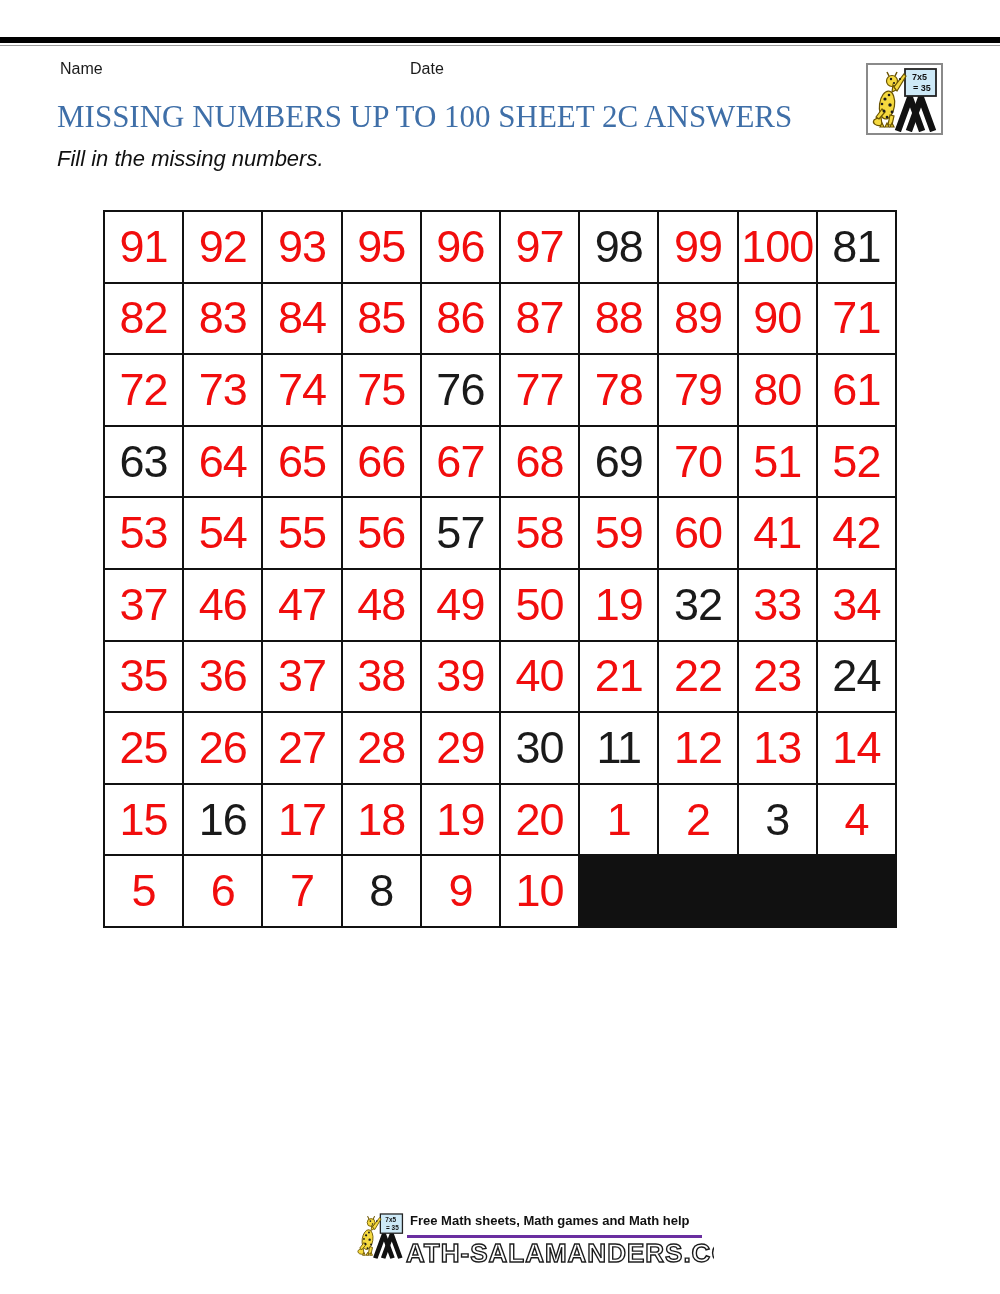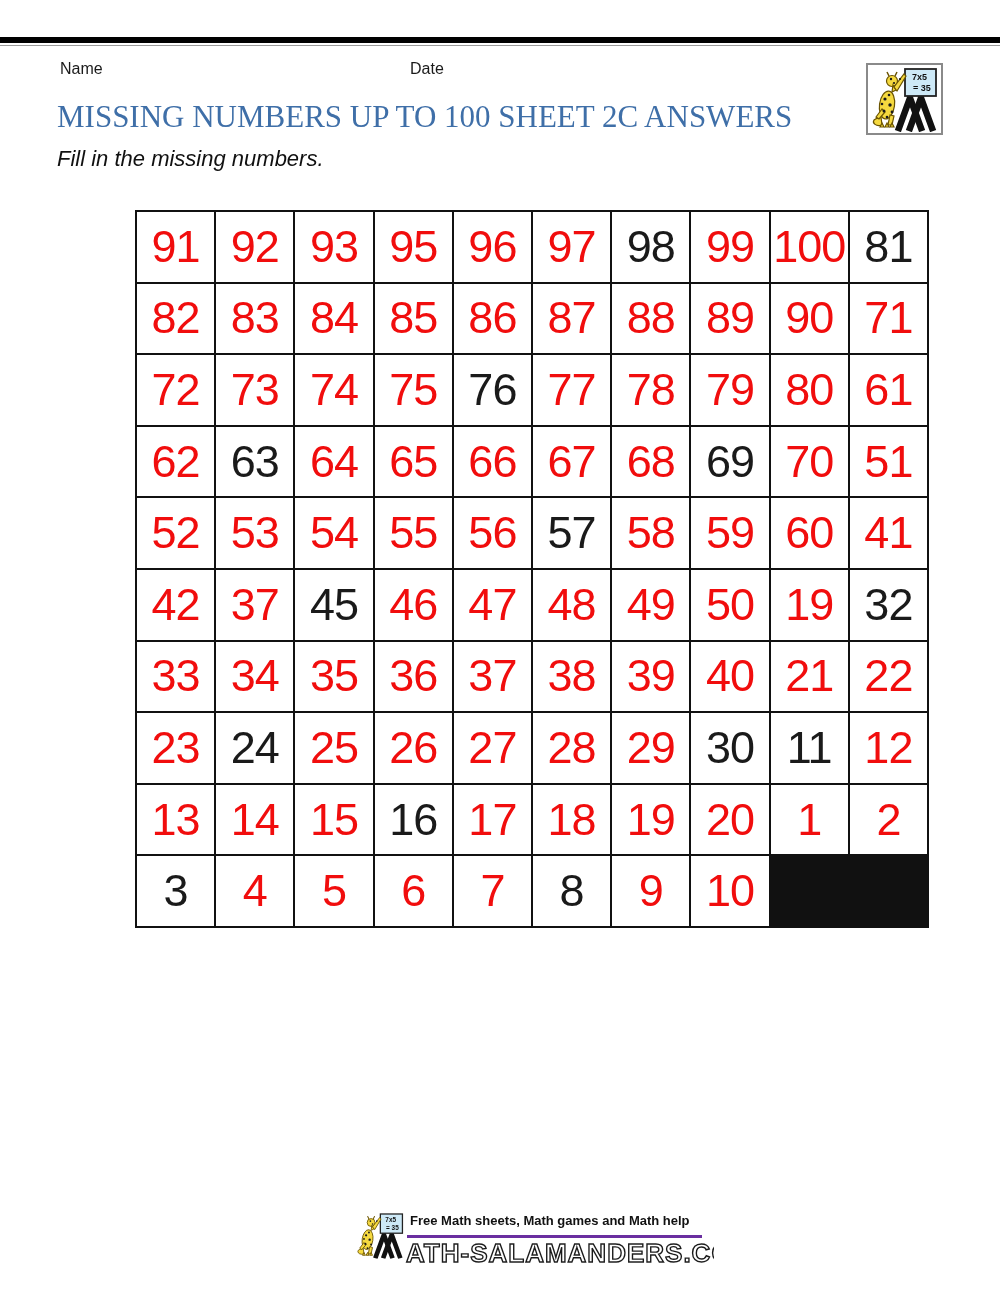--- a/index.html
+++ b/index.html
@@ -40,21 +40,20 @@
   }
   .grid{
     position:absolute;left:103px;top:210px;
     width:794px;height:718px;
     background:#111;
     border:2px solid #111;
     display:grid;
     grid-template-columns:repeat(10,1fr);
     grid-template-rows:repeat(10,1fr);
     gap:2px;
-    margin-left:32px;
   }
   .cell{
     background:#fff;
     display:flex;align-items:center;justify-content:center;
     font-size:45px;letter-spacing:-1px;
     color:var(--red);
   }
   .cell.given{color:var(--ink);}
   .footer{position:absolute;left:0;top:1205px;width:916px;height:70px;}
   .footer-tagline{
@@ -155,21 +154,20 @@
       <div class="cell">72</div>
       <div class="cell">73</div>
       <div class="cell">74</div>
       <div class="cell">75</div>
       <div class="cell given">76</div>
       <div class="cell">77</div>
       <div class="cell">78</div>
       <div class="cell">79</div>
       <div class="cell">80</div>
       <div class="cell">61</div>
-      <div class="cell">62</div>
       <div class="cell given">63</div>
       <div class="cell">64</div>
       <div class="cell">65</div>
       <div class="cell">66</div>
       <div class="cell">67</div>
       <div class="cell">68</div>
       <div class="cell given">69</div>
       <div class="cell">70</div>
       <div class="cell">51</div>
       <div class="cell">52</div>
@@ -177,21 +175,20 @@
       <div class="cell">54</div>
       <div class="cell">55</div>
       <div class="cell">56</div>
       <div class="cell given">57</div>
       <div class="cell">58</div>
       <div class="cell">59</div>
       <div class="cell">60</div>
       <div class="cell">41</div>
       <div class="cell">42</div>
       <div class="cell">37</div>
-      <div class="cell given">45</div>
       <div class="cell">46</div>
       <div class="cell">47</div>
       <div class="cell">48</div>
       <div class="cell">49</div>
       <div class="cell">50</div>
       <div class="cell">19</div>
       <div class="cell given">32</div>
       <div class="cell">33</div>
       <div class="cell">34</div>
       <div class="cell">35</div>

